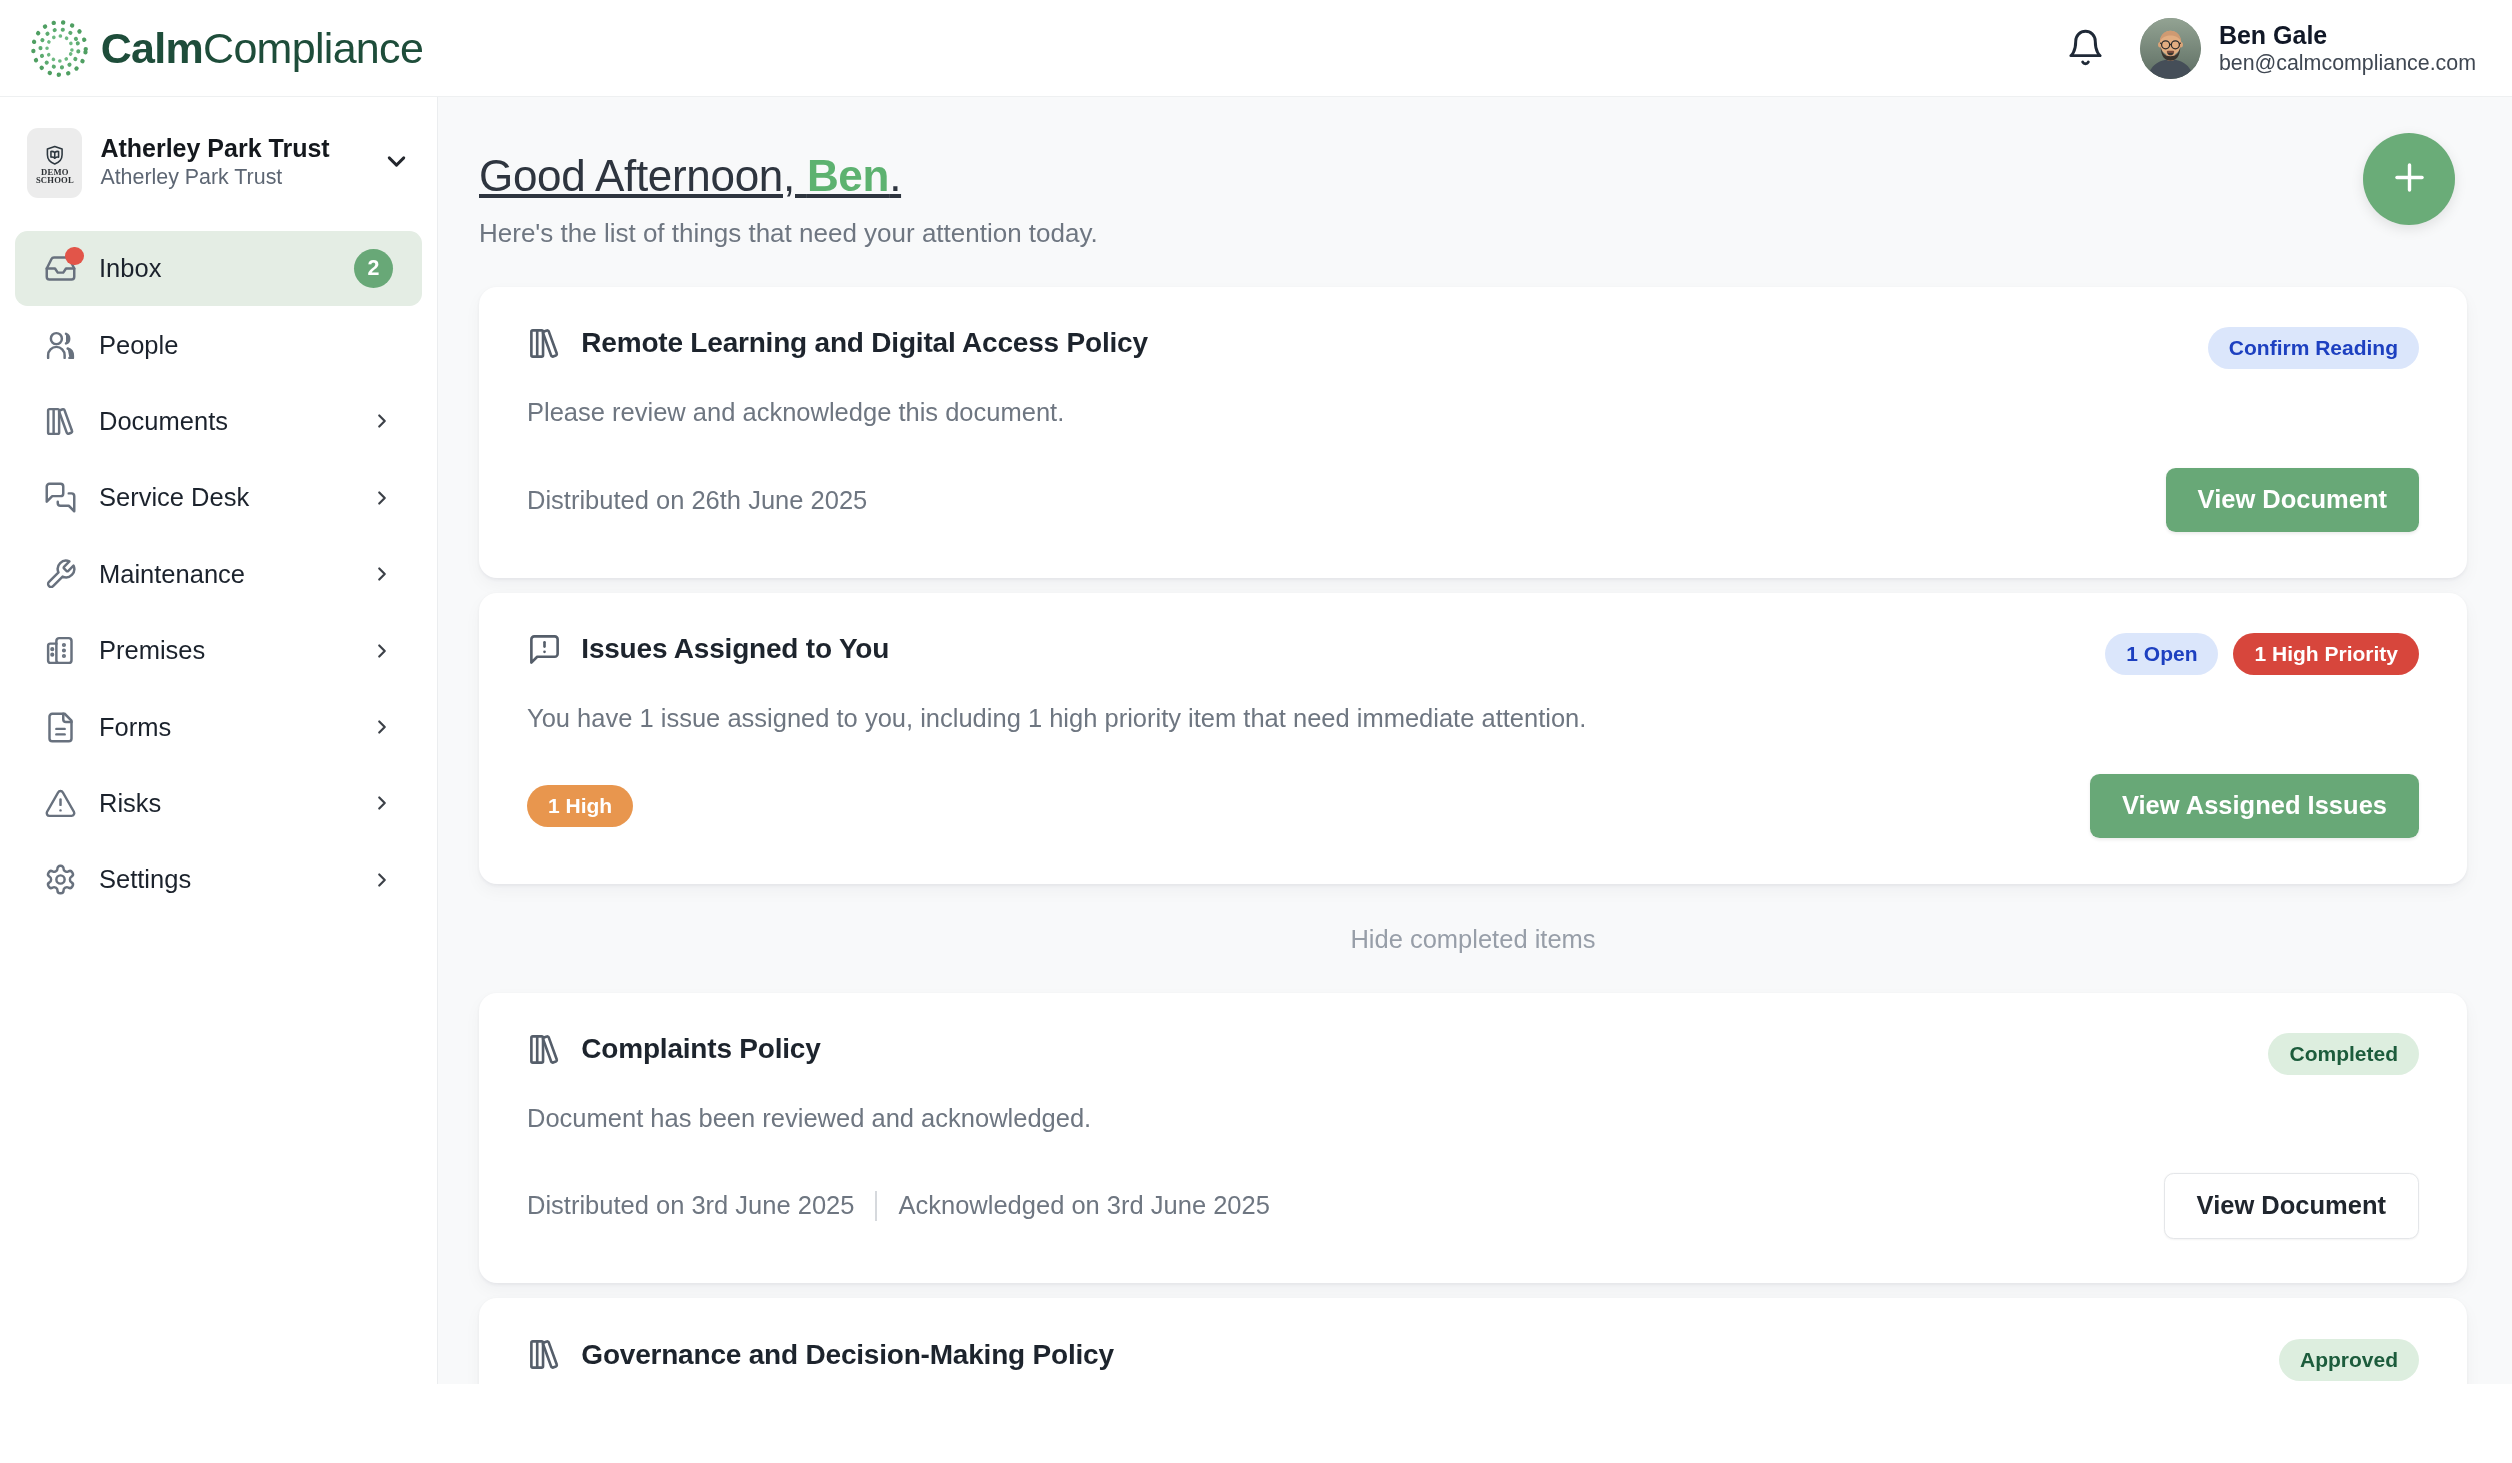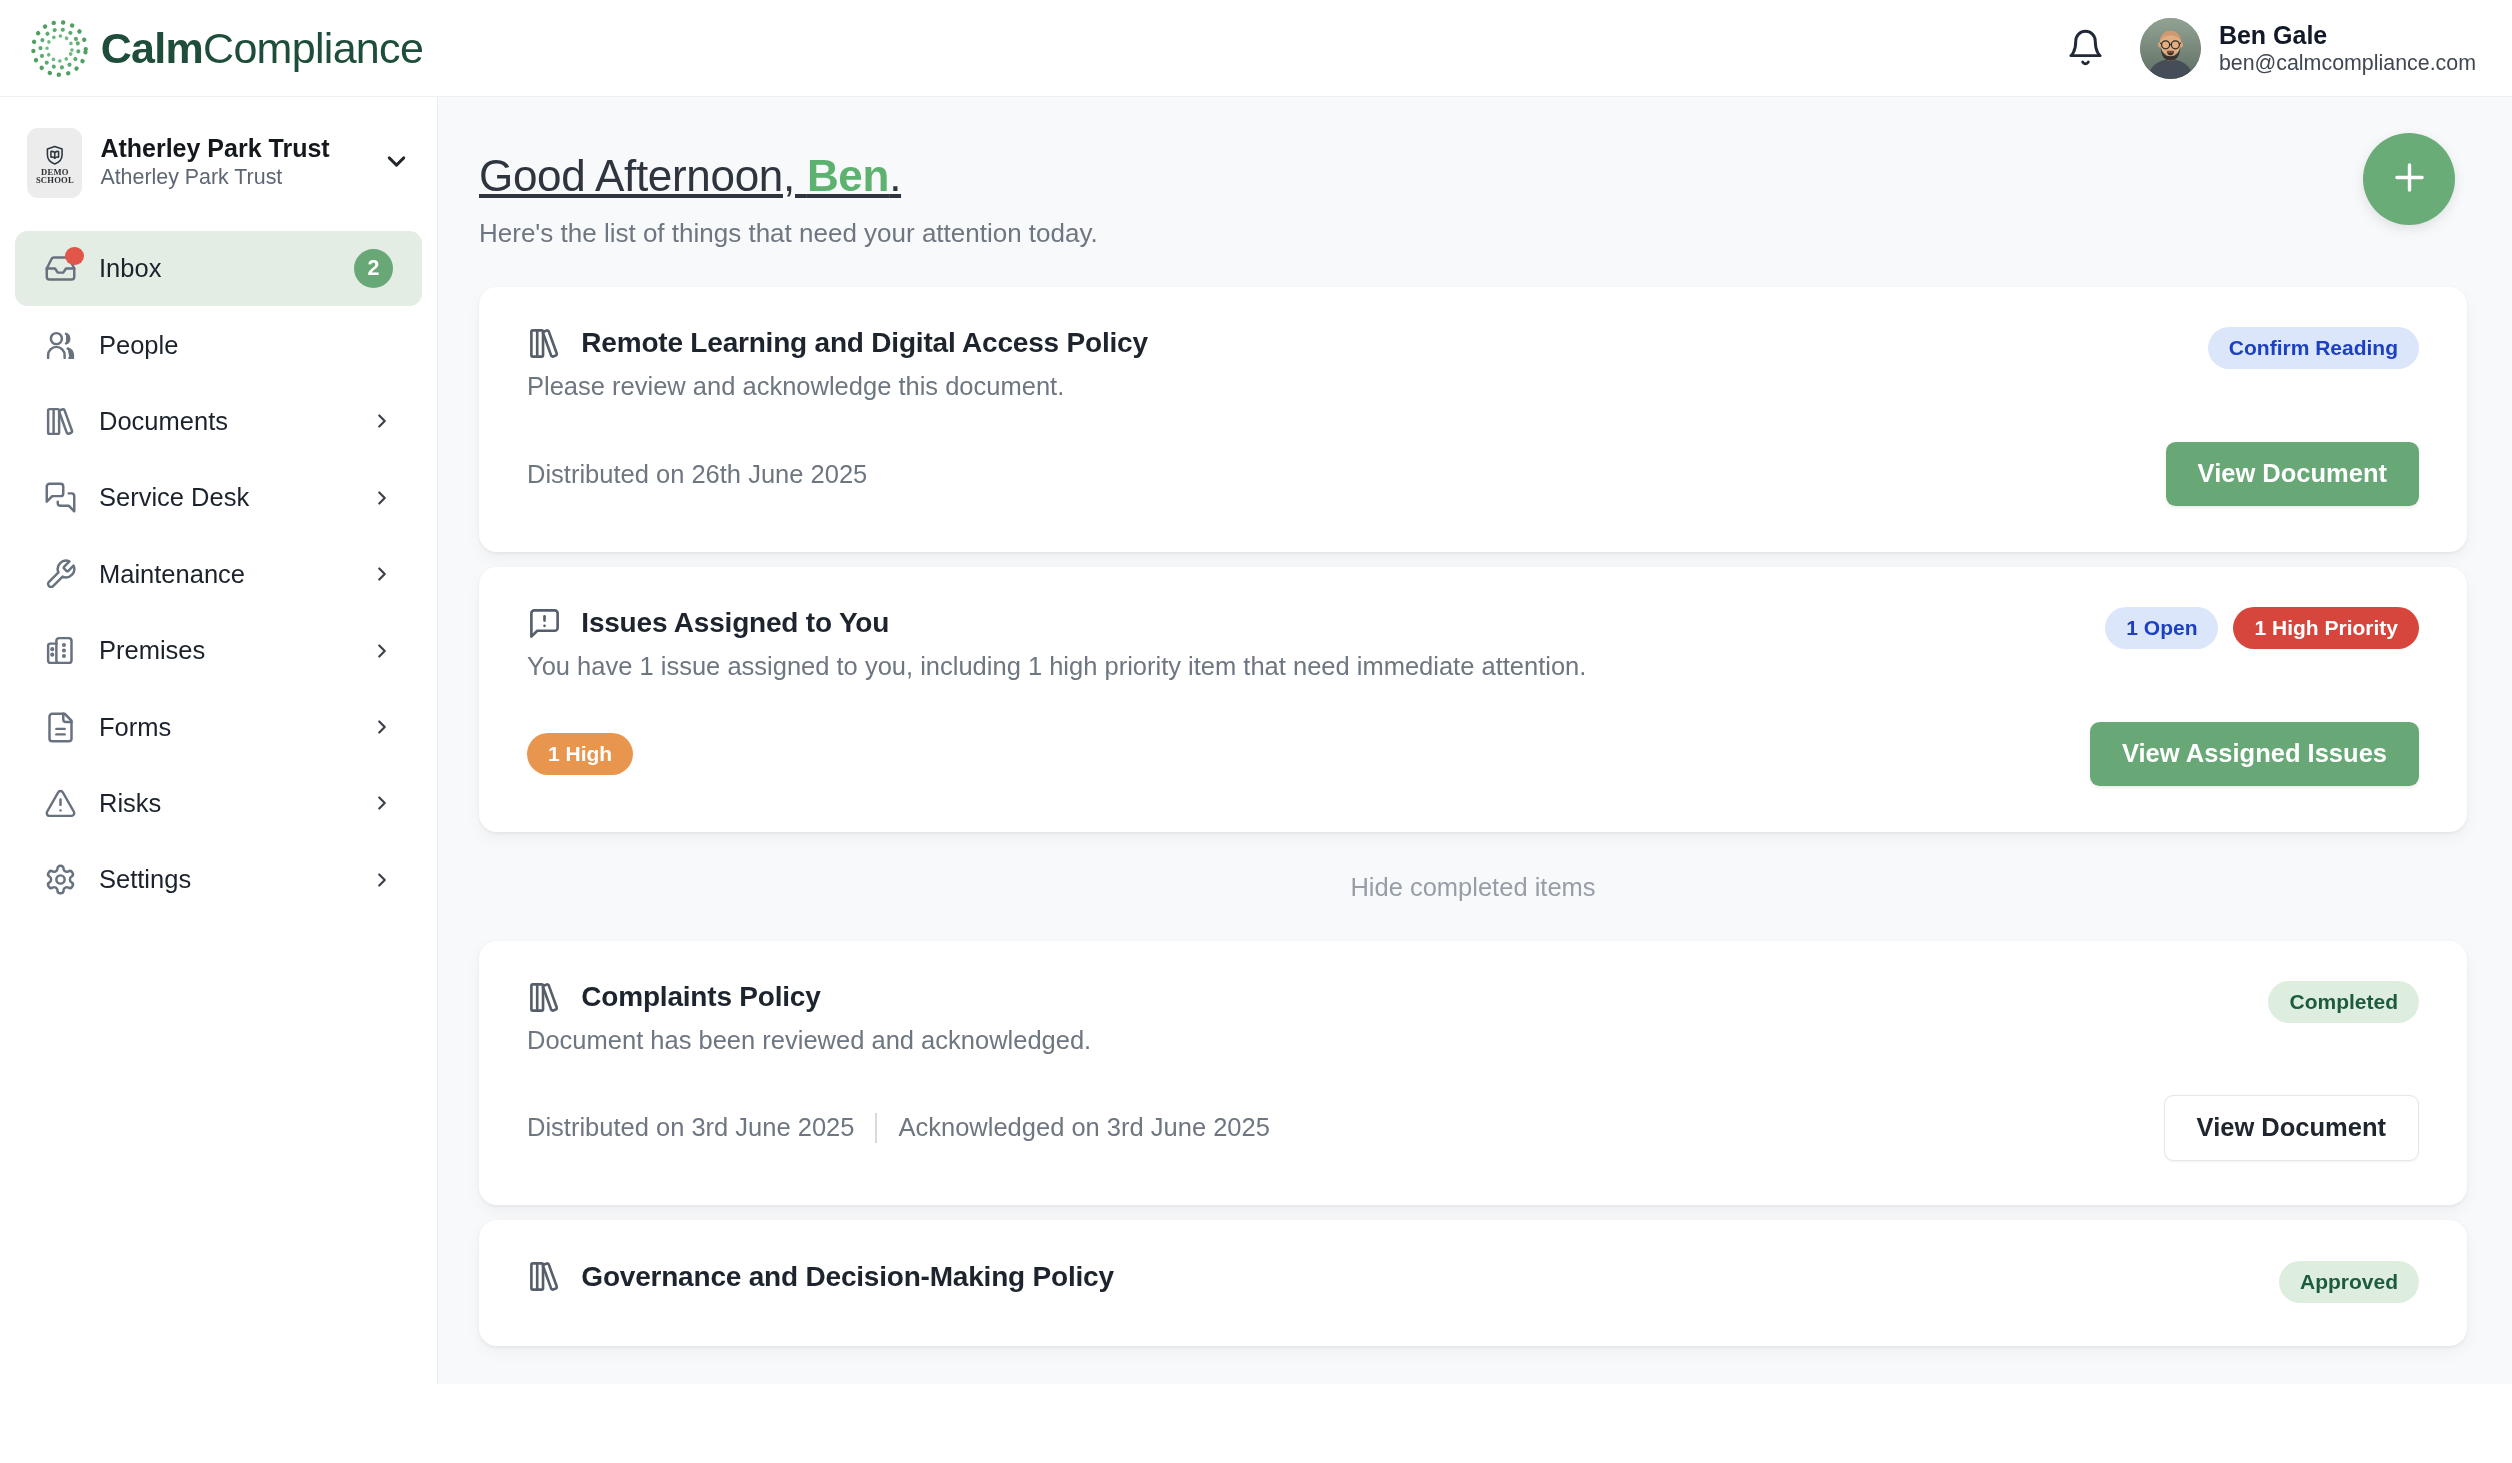--- a/index.html
+++ b/index.html
@@ -60,21 +60,21 @@
   .card-title-wrap { display:flex; align-items:center; gap:19.3px; min-width:0; }
   .card-icon { width:35px; height:35px; color:#555e6a; flex:0 0 auto; }
   .card-icon svg { display:block; }
   .card-title { font-size:28px; font-weight:650; color:#1d242d; letter-spacing:-0.2px; }
   .card-badges { margin-left:auto; display:flex; gap:15px; padding-top:1.4px; }
   .badge { font-size:21px; font-weight:650; border-radius:689px; padding:9px 21px; white-space:nowrap; line-height:1.15; }
   .badge.blue { background:#dbe6fb; color:#1d40c0; }
   .badge.red { background:#d7463c; color:#fff; }
   .badge.green { background:#ddeedf; color:#1c5c3c; }
   .badge.orange { background:#e8964e; color:#fff; }
-  .card-desc { font-size:25.5px; color:#6e7681; line-height:1.35; }
+  .card-desc { margin-top:26px; font-size:25.5px; color:#6e7681; line-height:1.35; }
   .card-footer { margin-top:36px; display:flex; align-items:center; min-height:69px; }
   .meta { font-size:25.5px; color:#6e7681; display:flex; align-items:center; }
   .meta-sep { width:0; border-left:2.1px solid #d6d9dd; height:30px; margin:0 21px; }
   .card-actions { margin-left:auto; }
   .btn { font-family:inherit; font-size:25.5px; font-weight:650; border-radius:9.7px; padding:17px 32px; cursor:pointer; line-height:1.15; }
   .btn.green { background:#68a877; border:none; color:#fff; box-shadow:0 1.4px 3.5px rgba(0,0,0,.08); }
   .btn.outline { background:#fff; border:1.4px solid #e4e6e9; color:#20262e; box-shadow:0 0.7px 2.1px rgba(0,0,0,.05); }
 
   .hide-completed { text-align:center; font-size:25.5px; color:#979ea8; margin:41px 0 39px; cursor:pointer; }
 </style>

